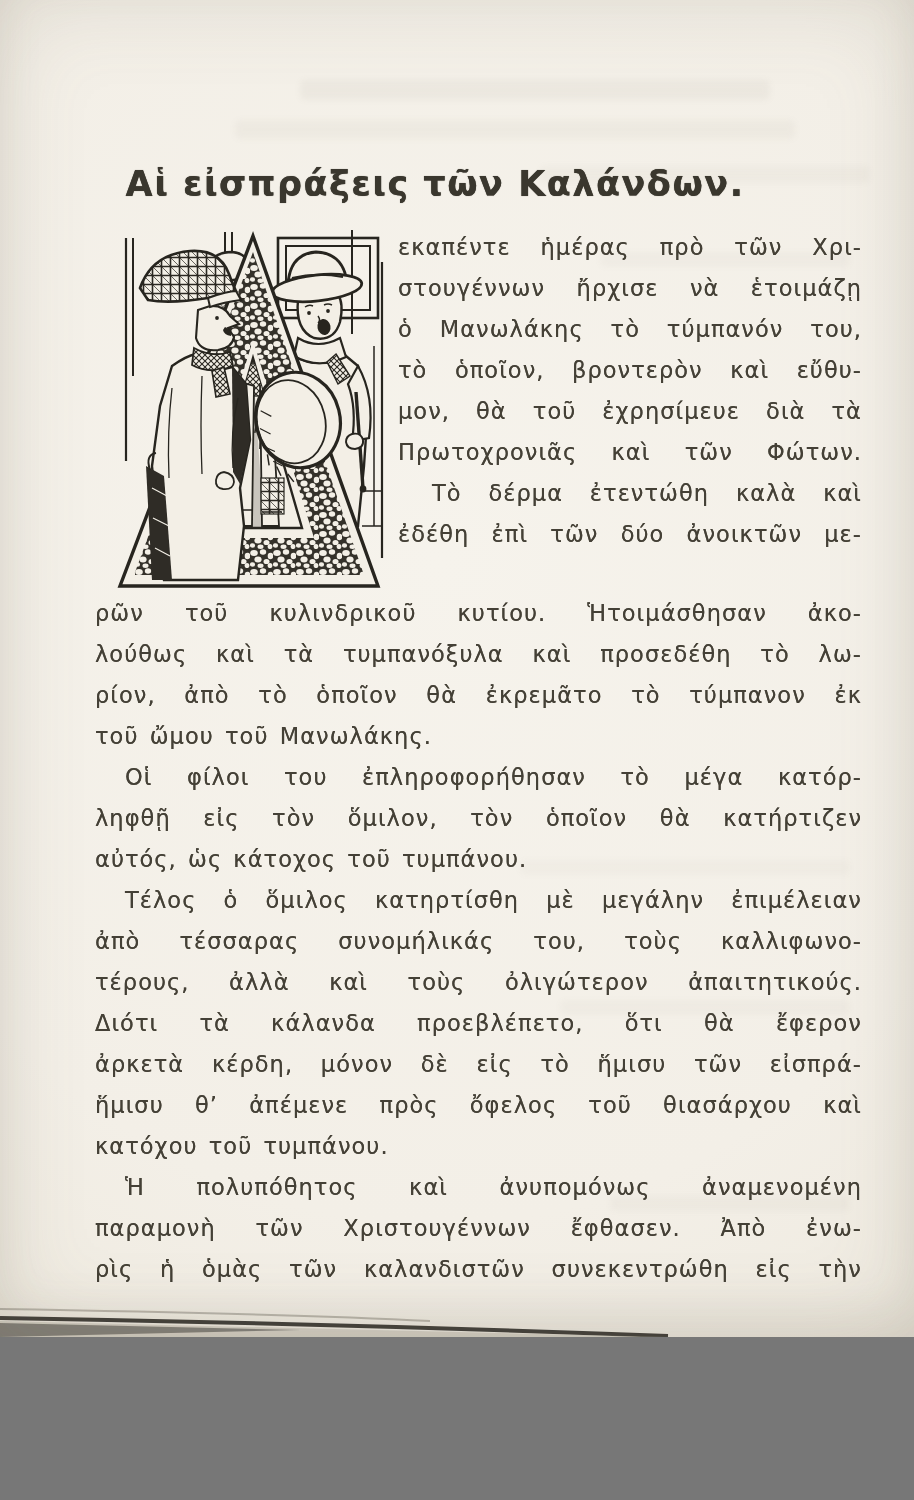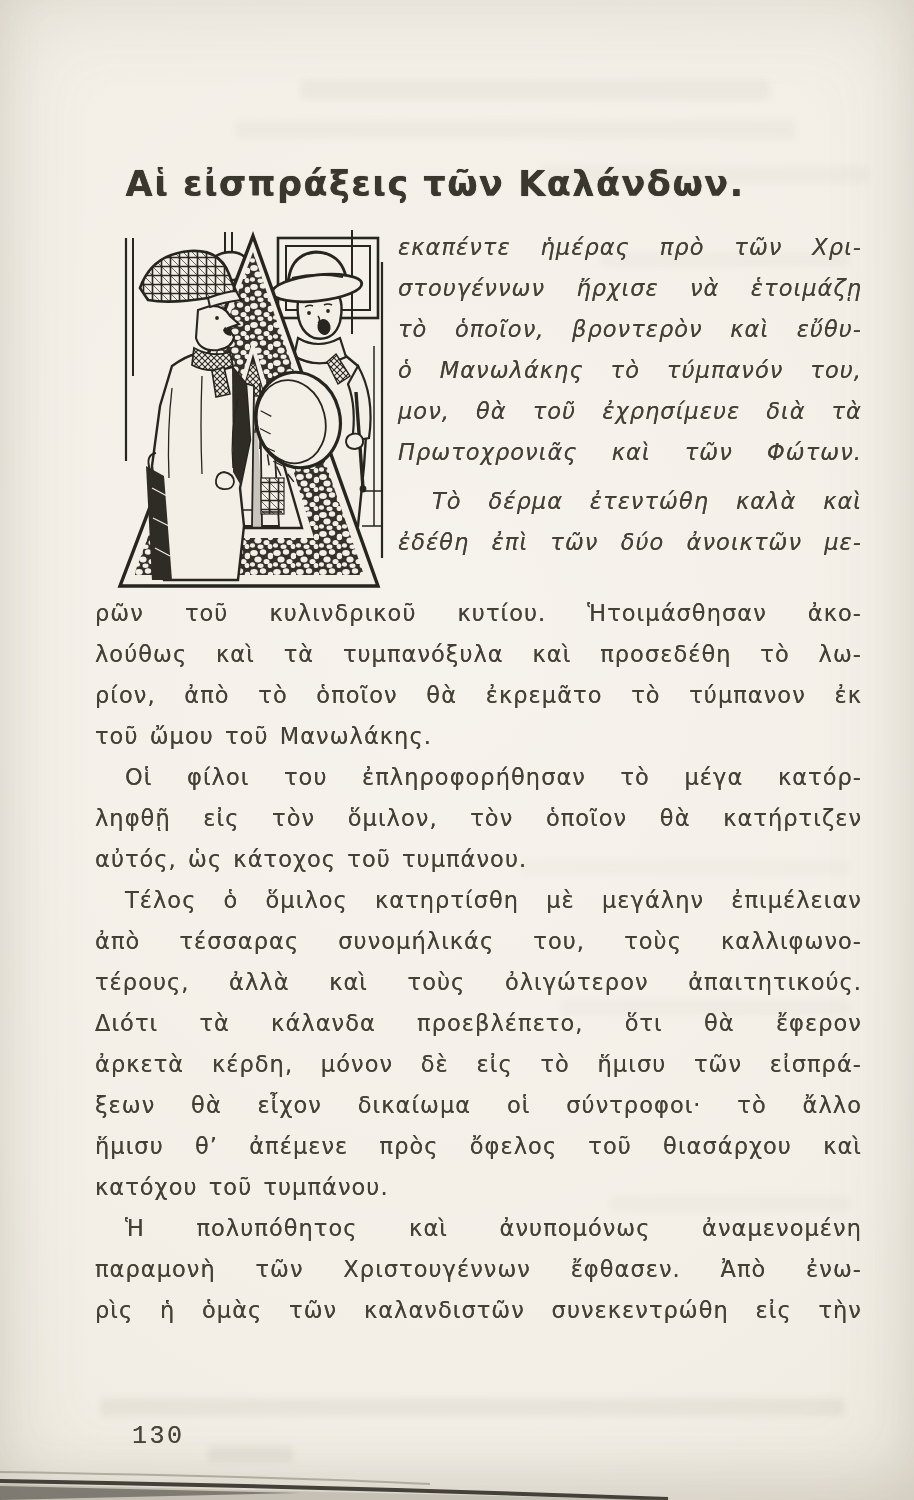--- a/index.html
+++ b/index.html
@@ -1,45 +1,45 @@
 <!DOCTYPE html>
 <html><head>
 <meta charset="utf-8">
 <style>
   html,body{margin:0;padding:0;background:#777;}
   .page{
-    position:relative; width:914px; height:1500px; overflow:hidden;
+    position:relative; width:914px; height:1337px; overflow:hidden;
     background:
       radial-gradient(ellipse 120% 90% at 48% 42%, #f6f3ec 0%, #f3efe7 55%, #ece7db 92%, #e4ded0 100%);
     font-family:"DejaVu Sans","Liberation Sans",sans-serif;
     color:#403c33;
   }
   .page::after{
     content:""; position:absolute; inset:0; pointer-events:none;
     box-shadow: inset 0 0 90px rgba(115,105,85,.16), inset 0 -25px 45px rgba(110,100,82,.10);
   }
   .title{
     position:absolute; top:141px; left:0; width:914px;
     text-align:center; transform:translateX(-22px);
     font-size:35px; letter-spacing:1.5px; color:#3a372e;
     text-shadow:0 0 .7px #3a372e;
     white-space:nowrap;
   }
   .art{ position:absolute; left:112px; top:226px; width:281px; height:366px; }
-  .wrap-col{ position:absolute; left:398px; top:234px; width:464px;font-style:italic; }
+  .wrap-col{ position:absolute; left:398px; top:234px; width:464px; }
   .main-col{ position:absolute; left:95px; top:600px; width:767px; }
   .line{
     height:41px; font-size:22.5px; letter-spacing:1.05px; word-spacing:3px;
     text-align:justify; text-align-last:left; white-space:normal;
     color:#444036; text-shadow:0 0 .55px rgba(62,57,46,.75);
     overflow:visible;
   }
   .line.just{ text-align-last:justify; }
   .line.indent{ text-indent:30px; }
-  .wrap-col .line.indent{ text-indent:34px;margin-top:8px; }
+  .wrap-col .line.indent{ text-indent:34px; }
   .pageno{
     position:absolute; left:132px; top:1422px;
     font-size:25px; letter-spacing:2.5px; color:#4a453a;
     text-shadow:0 0 .5px rgba(70,64,52,.7);
     font-family:Liberation Mono, monospace;
   }
   .ghost{ position:absolute; background:#8d8677; filter:blur(3px); border-radius:5px; pointer-events:none; }
   .edge-svg{ position:absolute; left:0; bottom:0; width:914px; height:60px; }
 </style>
 </head>
@@ -165,42 +165,41 @@
         <path d="M244 166 L251 262" stroke="#27251f" stroke-width="3.4"></path>
         <circle cx="251" cy="263" r="3.4" fill="#27251f"></circle>
         <path d="M240 208 q9 -2 11 6 q1 8 -8 9 q-8 0 -9 -7 q0 -6 6 -8" fill="#f3efe6" stroke="#27251f" stroke-width="1.9"></path>
       </g>
     </svg>
   </div>
 
   <div class="wrap-col">
       <div class="line just">εκαπέντε ἡμέρας πρὸ τῶν Χρι-</div>
       <div class="line just">στουγέννων ἤρχισε νὰ ἑτοιμάζῃ</div>
+      <div class="line just">ὁ Μανωλάκης τὸ τύμπανόν του,</div>
       <div class="line just">τὸ ὁποῖον, βροντερὸν καὶ εὔθυ-</div>
-      <div class="line just">ὁ Μανωλάκης τὸ τύμπανόν του,</div>
       <div class="line just">μον, θὰ τοῦ ἐχρησίμευε διὰ τὰ</div>
       <div class="line just">Πρωτοχρονιᾶς καὶ τῶν Φώτων.</div>
       <div class="line indent just">Τὸ δέρμα ἐτεντώθη καλὰ καὶ</div>
       <div class="line just">ἐδέθη ἐπὶ τῶν δύο ἀνοικτῶν με-</div>
     </div>
 
   <div class="main-col">
       <div class="line just">ρῶν τοῦ κυλινδρικοῦ κυτίου. Ἡτοιμάσθησαν ἀκο-</div>
       <div class="line just">λούθως καὶ τὰ τυμπανόξυλα καὶ προσεδέθη τὸ λω-</div>
       <div class="line just">ρίον, ἀπὸ τὸ ὁποῖον θὰ ἐκρεμᾶτο τὸ τύμπανον ἐκ</div>
       <div class="line">τοῦ ὤμου τοῦ Μανωλάκης.</div>
       <div class="line indent just">Οἱ φίλοι του ἐπληροφορήθησαν τὸ μέγα κατόρ-</div>
       <div class="line just">ληφθῇ εἰς τὸν ὅμιλον, τὸν ὁποῖον θὰ κατήρτιζεν</div>
       <div class="line">αὐτός, ὡς κάτοχος τοῦ τυμπάνου.</div>
       <div class="line indent just">Τέλος ὁ ὅμιλος κατηρτίσθη μὲ μεγάλην ἐπιμέλειαν</div>
       <div class="line just">ἀπὸ τέσσαρας συνομήλικάς του, τοὺς καλλιφωνο-</div>
       <div class="line just">τέρους, ἀλλὰ καὶ τοὺς ὀλιγώτερον ἀπαιτητικούς.</div>
       <div class="line just">Διότι τὰ κάλανδα προεβλέπετο, ὅτι θὰ ἔφερον</div>
       <div class="line just">ἀρκετὰ κέρδη, μόνον δὲ εἰς τὸ ἥμισυ τῶν εἰσπρά-</div>
-      <div class="line just">ξεων θὰ εἶχον δικαίωμα οἱ σύντροφοι· τὸ ἄλλο</div>
       <div class="line just">ἥμισυ θ’ ἀπέμενε πρὸς ὄφελος τοῦ θιασάρχου καὶ</div>
       <div class="line">κατόχου τοῦ τυμπάνου.</div>
       <div class="line indent just">Ἡ πολυπόθητος καὶ ἀνυπομόνως ἀναμενομένη</div>
       <div class="line just">παραμονὴ τῶν Χριστουγέννων ἔφθασεν. Ἀπὸ ἐνω-</div>
       <div class="line just">ρὶς ἡ ὁμὰς τῶν καλανδιστῶν συνεκεντρώθη εἰς τὴν</div>
     </div>
 
   <div class="pageno">130</div>
 
   <svg class="edge-svg" viewBox="0 0 914 60">

